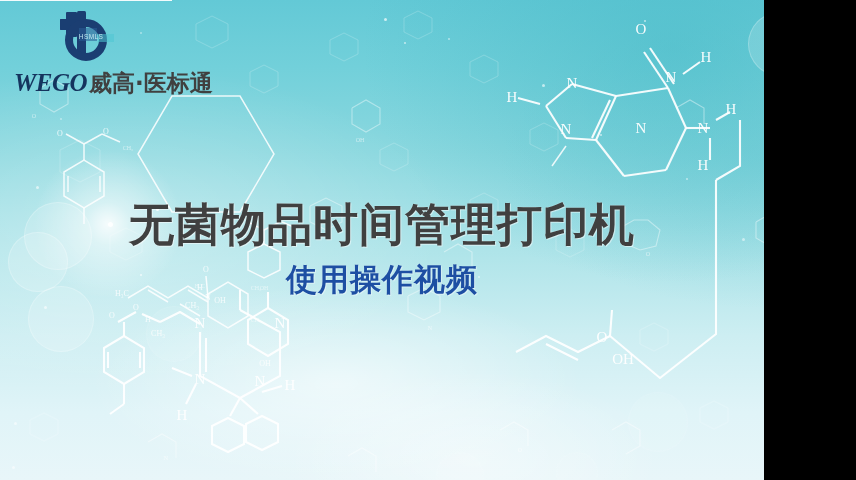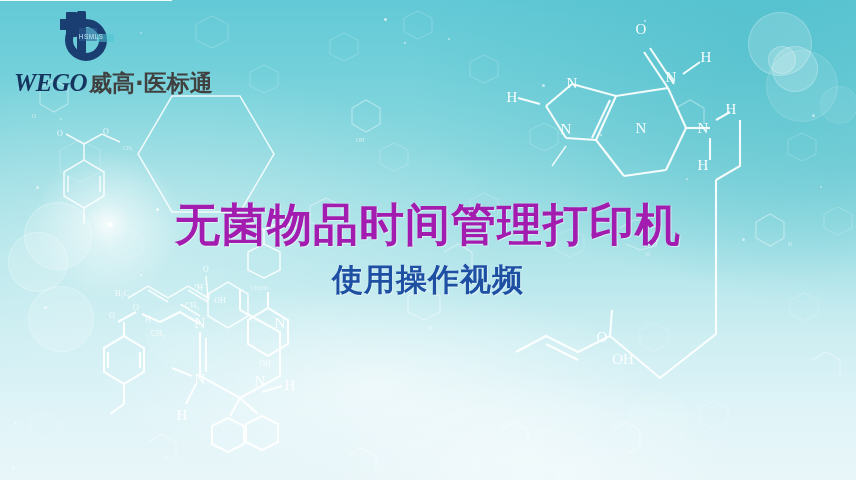--- a/index.html
+++ b/index.html
@@ -7,21 +7,21 @@
     margin: 0;
     padding: 0;
     background: #000;
   }
   body {
     font-family: "Liberation Sans", sans-serif;
   }
 
   #stage {
     position: relative;
-    width: 856px;
+    width: 764px;
     height: 480px;
     overflow: hidden;
     background: #7ed3da;
   }
 
   
   .bg-base {
     position: absolute;
     inset: 0;
     background:
@@ -138,21 +138,21 @@
     right: 0;
     top: 202px;
     text-align: center;
   }
   #main-title {
     font-family: "DejaVu Sans", sans-serif;
     font-weight: bold;
     font-size: 45px;
     line-height: 1.02;
     letter-spacing: 1px;
-    color: #a21caf;
+    color: #404040;
     text-shadow:
       0 0 1px rgba(255,255,255,0.65),
       1px 1px 0 rgba(255,255,255,0.45);
     margin: 0;
   }
   #sub-title {
     font-family: "DejaVu Sans", sans-serif;
     font-weight: bold;
     font-size: 31px;
     letter-spacing: 1px;

